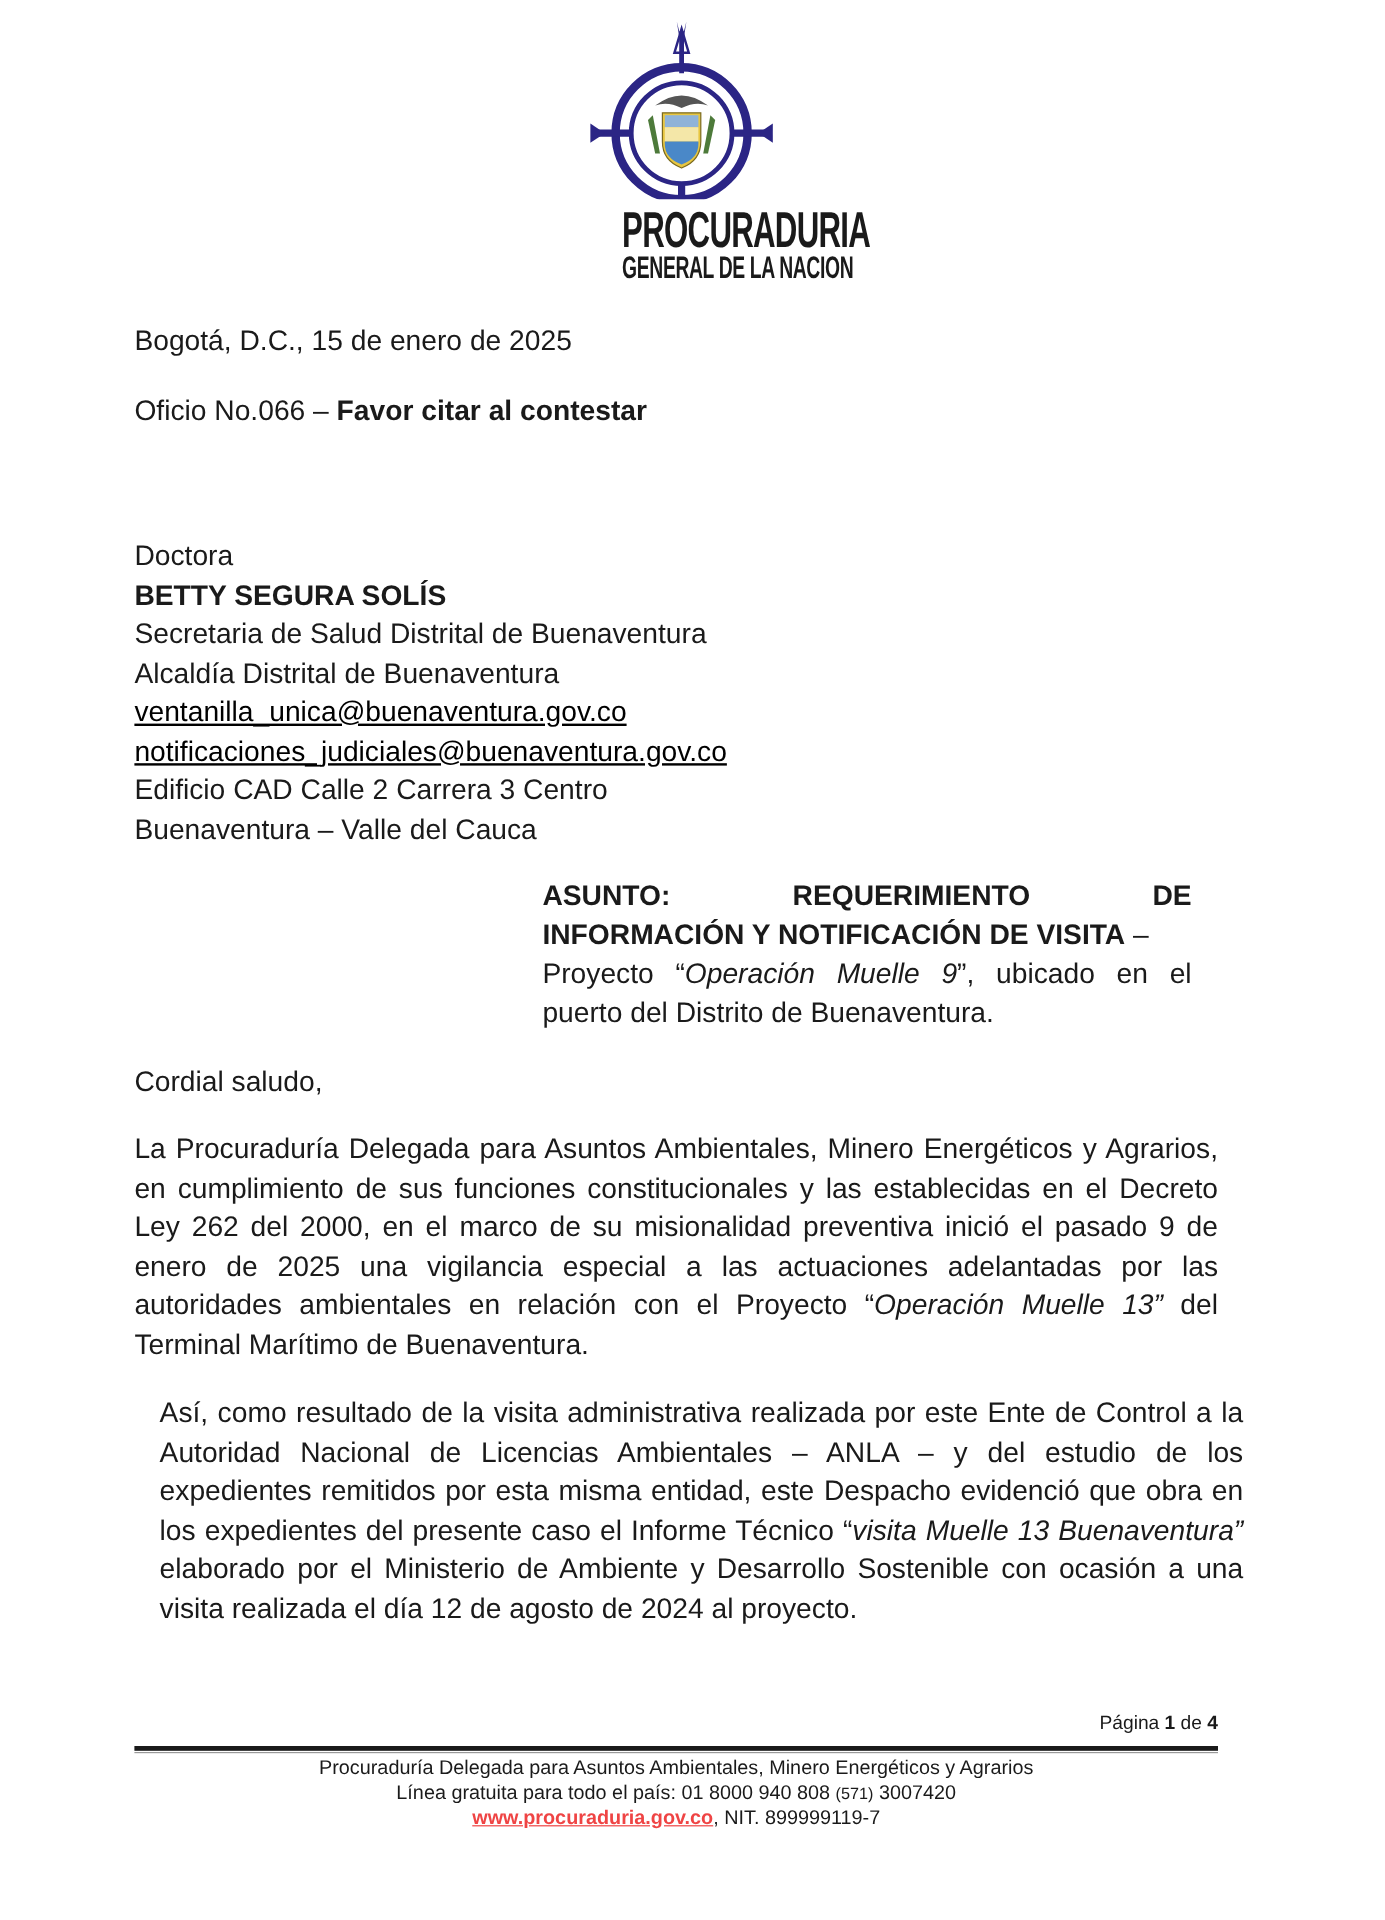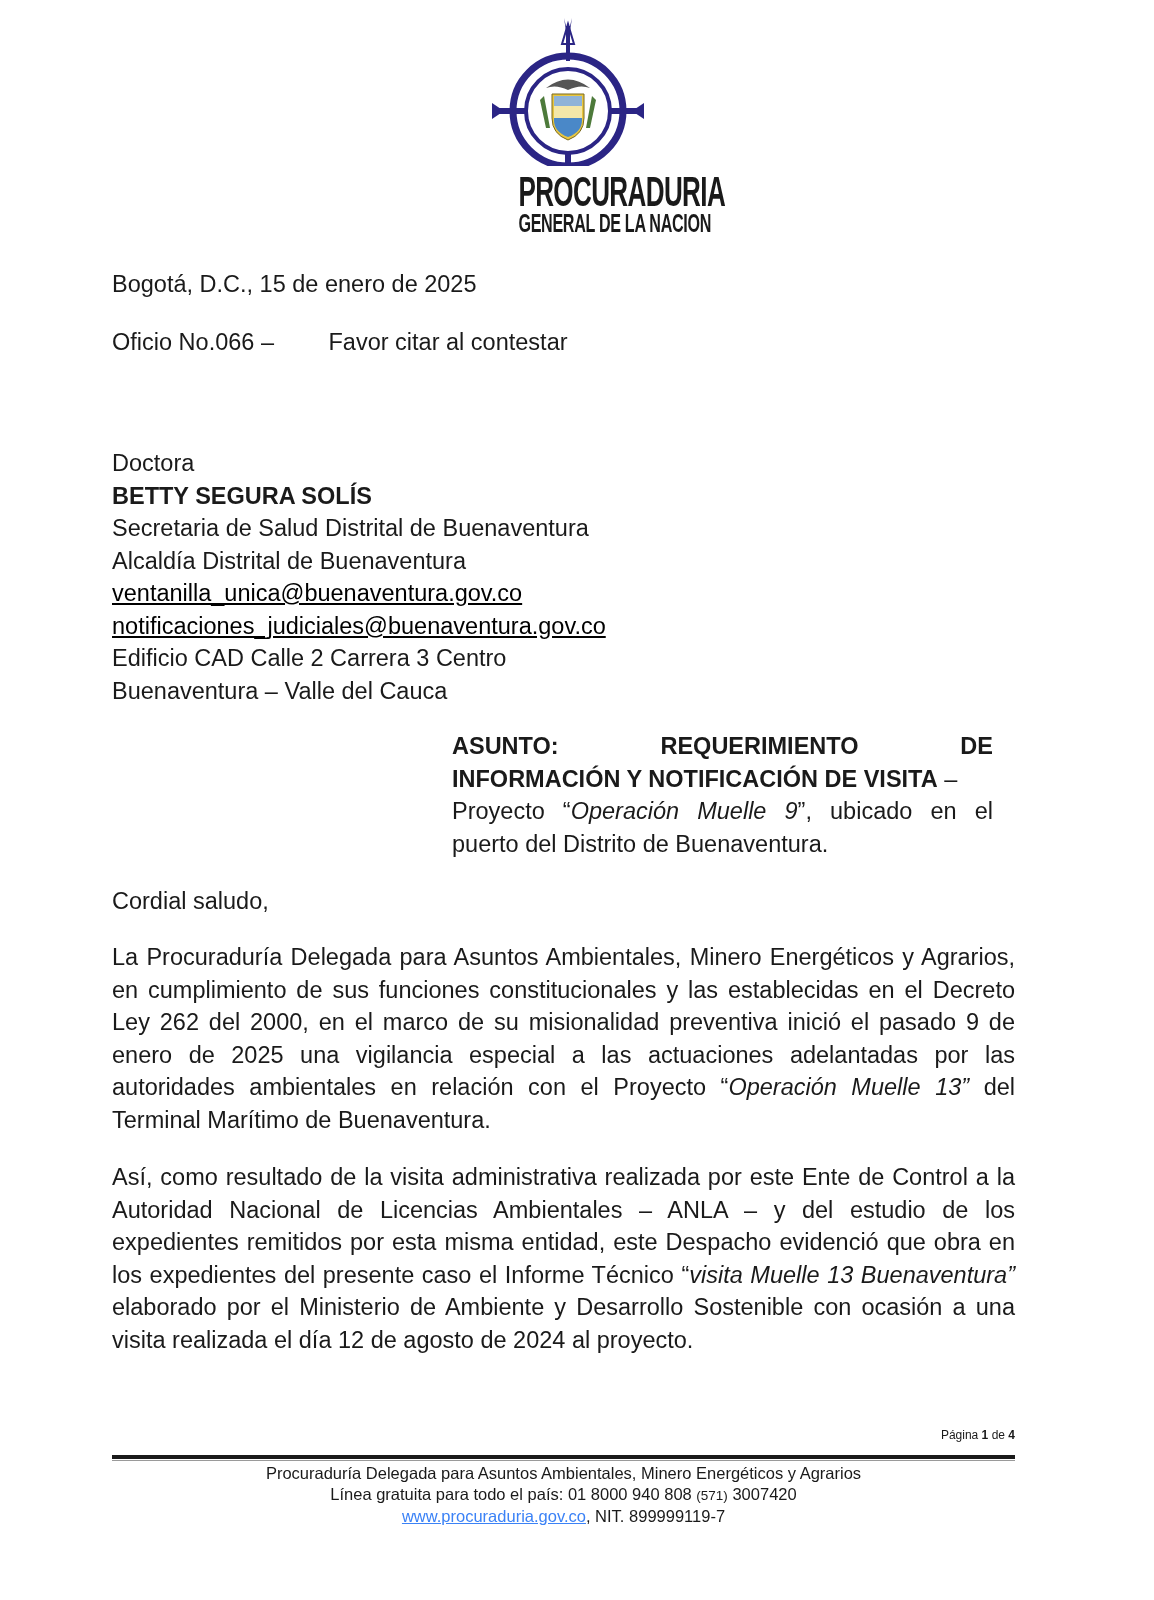--- a/index.html
+++ b/index.html
@@ -8,39 +8,39 @@
     .abs { position: absolute; }
     .body-text { font-size: 23.5px; line-height: 32.5px; }
     .logo { left: 488px; top: 16px; width: 160px; height: 215px; }
     .logo-title { position: absolute; left: 0; width: 160px; text-align: center; font-weight: bold;
                   color: #1a1a1a; transform: scaleX(0.62); transform-origin: center; white-space: nowrap;
                   font-family: "Liberation Sans", sans-serif; }
     .lt1 { top: 152px; font-size: 42px; letter-spacing: -1px; }
     .lt2 { top: 192px; font-size: 26px; letter-spacing: -0.5px; }
     .date { left: 112px; top: 268px; }
     .oficio { left: 112px; top: 326px; }
-    .oficio b { font-weight: normal; margin-left: 48px; }
+    .oficio b { font-weight: bold; }
     .recipient { left: 112px; top: 447px; }
     .recipient .line { display: block; white-space: nowrap; }
     .recipient .name { font-weight: bold; }
     .recipient a { color: #000000; text-decoration: underline; }
     .subject { left: 452px; top: 730px; width: 541px; text-align: justify; }
     .subject .bold { font-weight: bold; }
     .saludo { left: 112px; top: 885px; }
     .para { left: 112px; width: 903px; text-align: justify; }
     .p1 { top: 941px; }
-    .p2 { top: 1161px; }
+    .p2 { top: 1161px; margin-left: 21px; }
     .para i, .subject i { font-style: italic; }
-    .pagenum { left: 860px; top: 1428px; width: 155px; text-align: right; font-size: 12px; }
+    .pagenum { left: 860px; top: 1428px; width: 155px; text-align: right; font-size: 16px; }
     .pagenum b { font-weight: bold; }
     .rule { left: 112px; top: 1455px; width: 903px; height: 4px; background: #1a1a1a; }
     .rule2 { left: 112px; top: 1460px; width: 903px; height: 1px; background: #9a9a9a; }
     .footer { left: 112px; top: 1463px; width: 903px; text-align: center; font-size: 16.5px; line-height: 21px; }
     .footer span.small { font-size: 13.5px; }
-    .footer a { color: #3b82f6; text-decoration: underline; }
+    .footer a { color: #ef4444; text-decoration: underline; font-weight: bold; }
   </style>
 </head>
 <body>
 
 <div class="abs logo">
   <svg width="160" height="150" viewBox="0 0 160 150" style="position:absolute;left:0;top:0;">
 
     <polygon points="76,2 80,18 84,2 80,28" fill="#2b2585"></polygon>
     <line x1="80" y1="10" x2="80" y2="45" stroke="#2b2585" stroke-width="4"></line>
     <polygon points="74,28 80,8 86,28" fill="none" stroke="#2b2585" stroke-width="2"></polygon>

